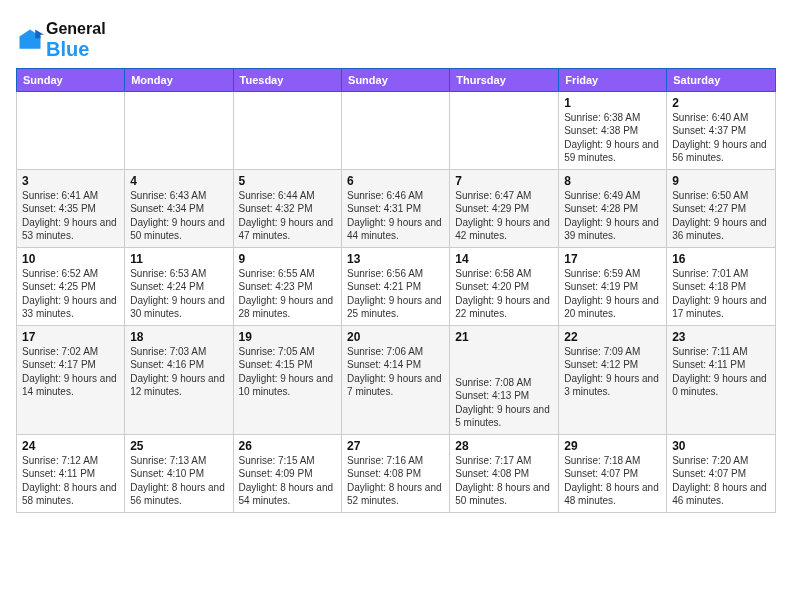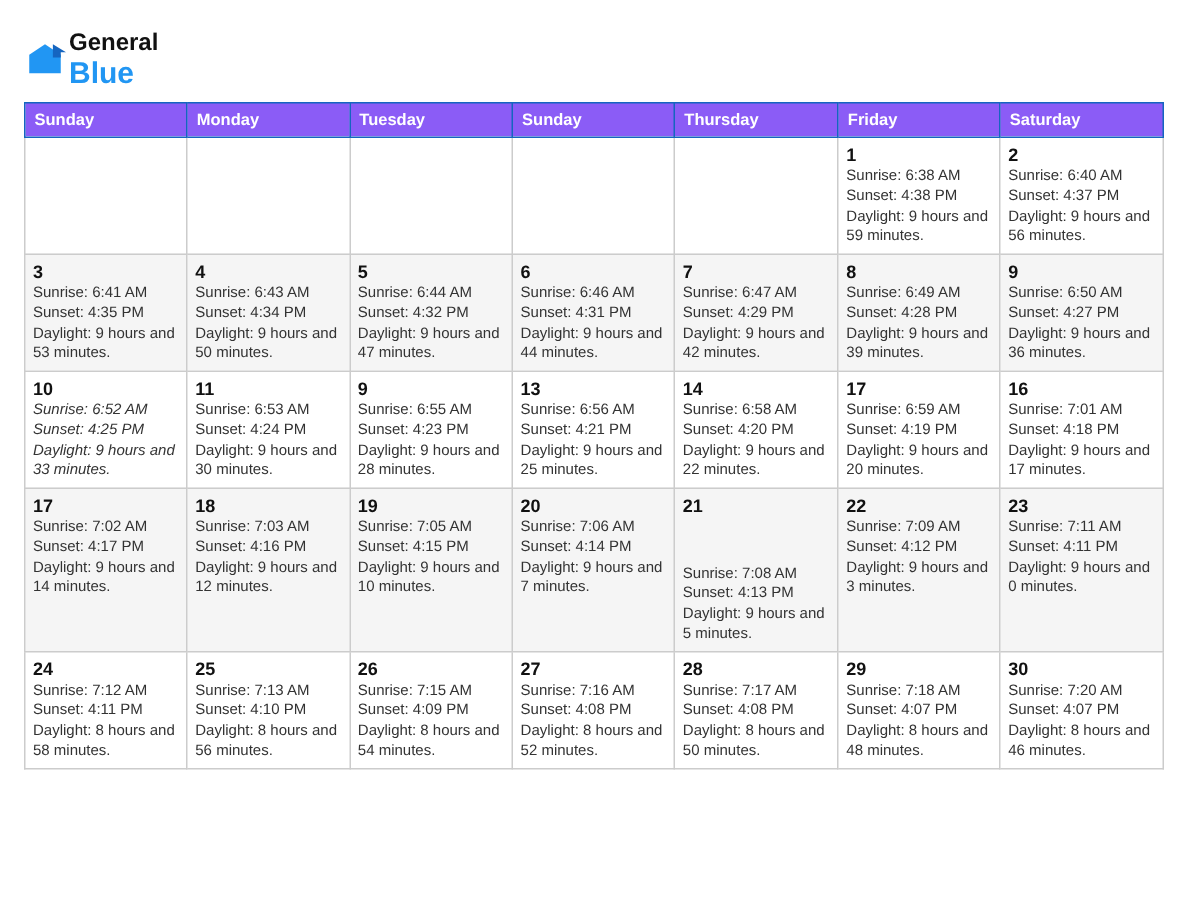--- a/index.html
+++ b/index.html
@@ -182,21 +182,21 @@
           <td>
             <span class="day-num">9</span>
             <div class="day-info" style="white-space: pre-line;">Sunrise: 6:50 AM
 Sunset: 4:27 PM
 Daylight: 9 hours and 36 minutes.</div>
           </td>
         </tr>
         <tr>
           <td>
             <span class="day-num">10</span>
-            <div class="day-info" style="white-space: pre-line; font-style: italic;">Sunrise: 6:52 AM
+            <div class="day-info" style="white-space: pre-line;">Sunrise: 6:52 AM
 Sunset: 4:25 PM
 Daylight: 9 hours and 33 minutes.</div>
           </td>
           <td>
             <span class="day-num">11</span>
             <div class="day-info" style="white-space: pre-line;">Sunrise: 6:53 AM
 Sunset: 4:24 PM
 Daylight: 9 hours and 30 minutes.</div>
           </td>
           <td>

